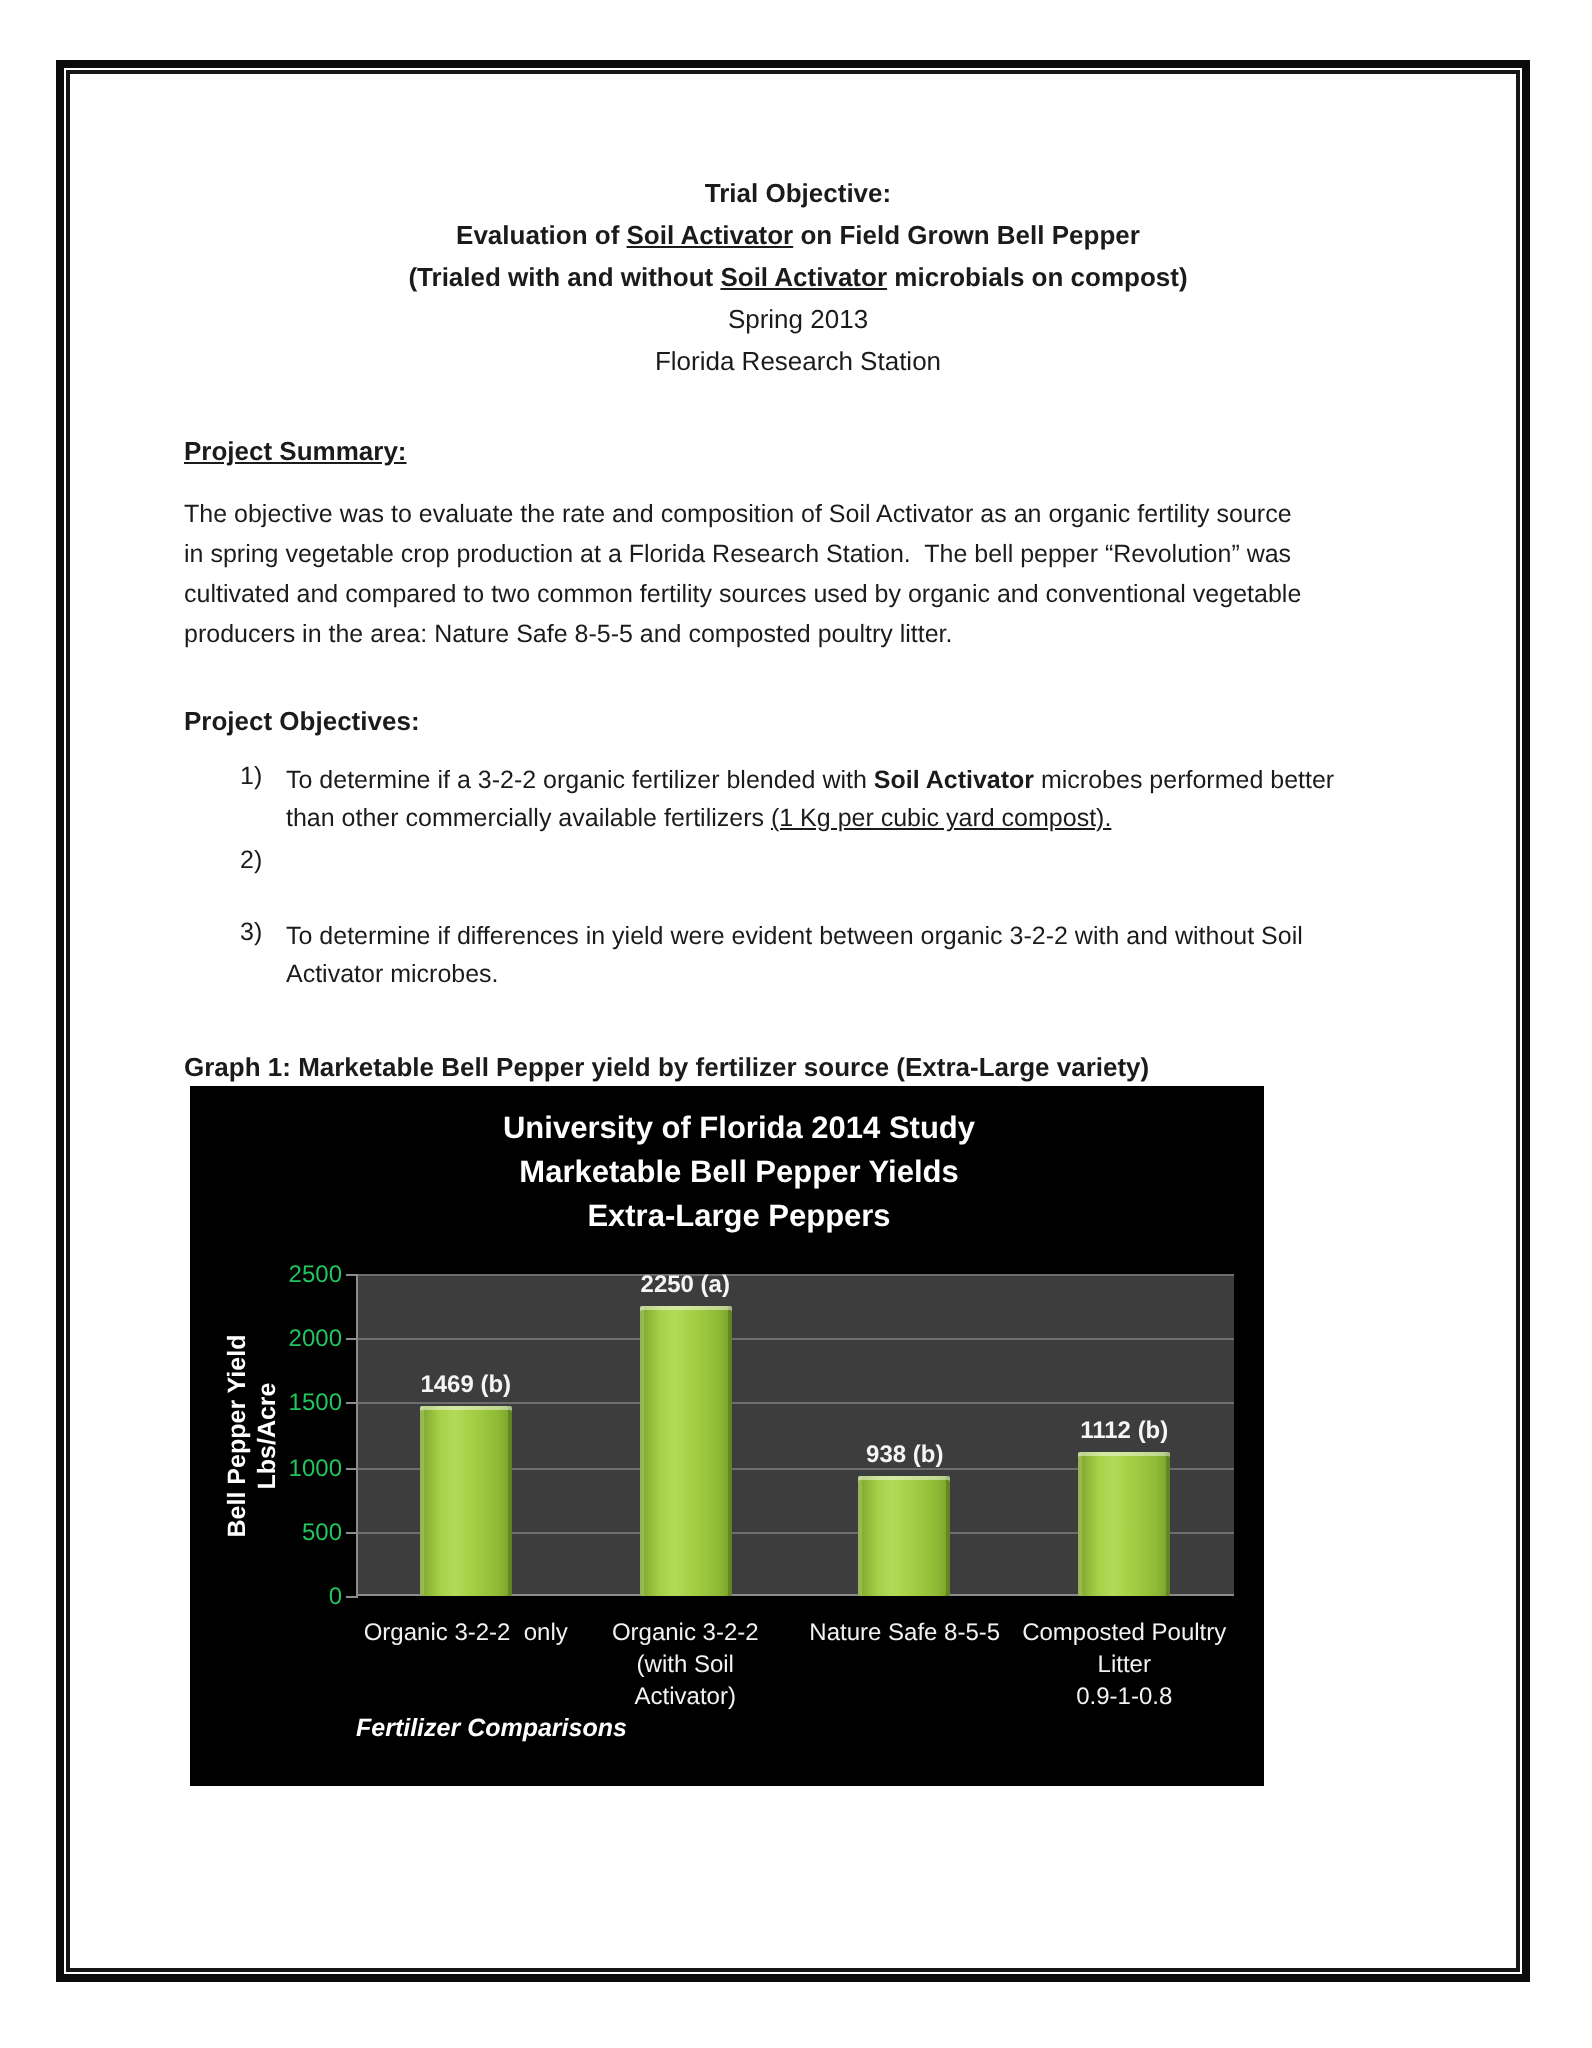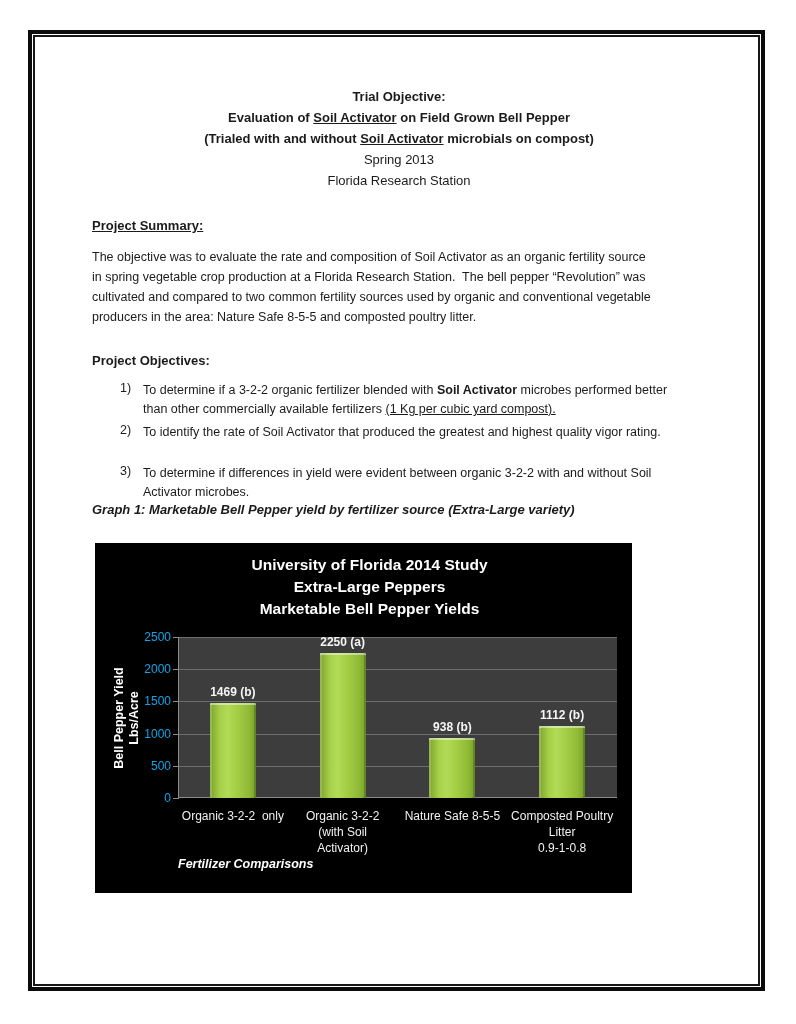--- a/index.html
+++ b/index.html
@@ -21,30 +21,30 @@
   .summary-lines { margin-top:14px; line-height:20px; font-size:12.5px; }
   .summary-lines div { white-space:pre; }
   .h-objectives { margin-top:26px; }
   .obj-list { margin-top:13px; font-size:12.5px; }
   .obj-item { display:flex; }
   .obj-num { width:23px; margin-left:28px; flex:none; }
   .obj-lines { line-height:19px; }
   .obj-lines div { white-space:pre; }
   .obj-item + .obj-item { margin-top:4px; }
   .obj-gap { margin-top:22px !important; }
-  .graph-caption { font-weight:bold; font-size:13px;font-style:italic; }
+  .graph-caption { margin-top:29px; font-weight:bold; font-size:13px; }
 
   
   .chart-box { position:absolute; left:95px; top:543px; width:537px; height:350px; background:#000; color:#fff;padding-left:12px; }
   .chart-title { margin-top:11px; text-align:center; font-weight:bold; font-size:15.5px; line-height:22px; }
   .plot-wrap { position:absolute; left:83px; top:94px; width:439px; height:161px; }
   .plot-area { position:absolute; inset:0; background:#3d3d3d; border-left:1px solid #8c8c8c; border-bottom:1px solid #8c8c8c; }
   .gridline { position:absolute; left:0; width:100%; height:1px; background:#6e6e6e; }
   .tick-mark { position:absolute; left:-6px; width:6px; height:1px; background:#8c8c8c; }
-  .tick-label { position:absolute; left:-60px; width:52px; text-align:right; font-size:12px; color:#0ea5e9; }
+  .tick-label { position:absolute; left:-60px; width:52px; text-align:right; font-size:12px; color:#22c55e; }
   .bars-row { position:absolute; inset:0; display:flex; }
   .bar-slot { position:relative; flex:1 1 0;font-weight:bold; }
   .bar { position:absolute; bottom:0; left:50%; transform:translateX(-50%); width:46px;
          background:linear-gradient(to right, #7da32c 0%, #a7d149 22%, #b2da58 38%, #a3cd43 60%, #8fba36 85%, #76a028 100%);
          box-shadow: inset 0 2px 0 rgba(255,255,255,0.45), inset 2px 0 0 rgba(255,255,255,0.18), inset -2px 0 0 rgba(0,0,0,0.18);
          border-radius:1px; }
   .bar-label { position:absolute; left:0; width:100%; text-align:center; font-size:12px; color:#f5f5f5; white-space:pre; }
   .cats-row { position:absolute; left:83px; top:265px; width:439px; display:flex; }
   .cat-cell { flex:1 1 0; text-align:center; font-size:12px; line-height:16px; color:#f2f2f2; }
   .cat-cell div { white-space:pre; }
@@ -83,41 +83,38 @@
   <div class="obj-list">
     <div class="obj-item">
       <div class="obj-num">1)</div>
       <div class="obj-lines">
         <div><span>To determine if a 3-2-2 organic fertilizer blended with </span><span class="bold">Soil Activator</span><span> microbes performed better</span></div>
         <div><span>than other commercially available fertilizers </span><span class="u">(1 Kg per cubic yard compost).</span></div>
       </div>
     </div>
     <div class="obj-item">
       <div class="obj-num">2)</div>
-      <div class="obj-lines">
-        <div>To identify the rate of Soil Activator that produced the greatest and highest quality vigor rating.</div>
-      </div>
     </div>
     <div class="obj-item obj-gap">
       <div class="obj-num">3)</div>
       <div class="obj-lines">
         <div>To determine if differences in yield were evident between organic 3-2-2 with and without Soil</div>
         <div>Activator microbes.</div>
       </div>
     </div>
   </div>
 
   <div class="graph-caption">Graph 1: Marketable Bell Pepper yield by fertilizer source (Extra-Large variety)</div>
 </div>
 
 <div class="chart-box">
   <div class="chart-title">
     <div>University of Florida 2014 Study</div>
+    <div>Marketable Bell Pepper Yields</div>
     <div>Extra-Large Peppers</div>
-    <div>Marketable Bell Pepper Yields</div>
   </div>
 
   <div class="y-title-wrap">
     <div class="y-title">
       <div>Bell Pepper Yield</div>
       <div>Lbs/Acre</div>
     </div>
   </div>
 
   <div class="plot-wrap">

